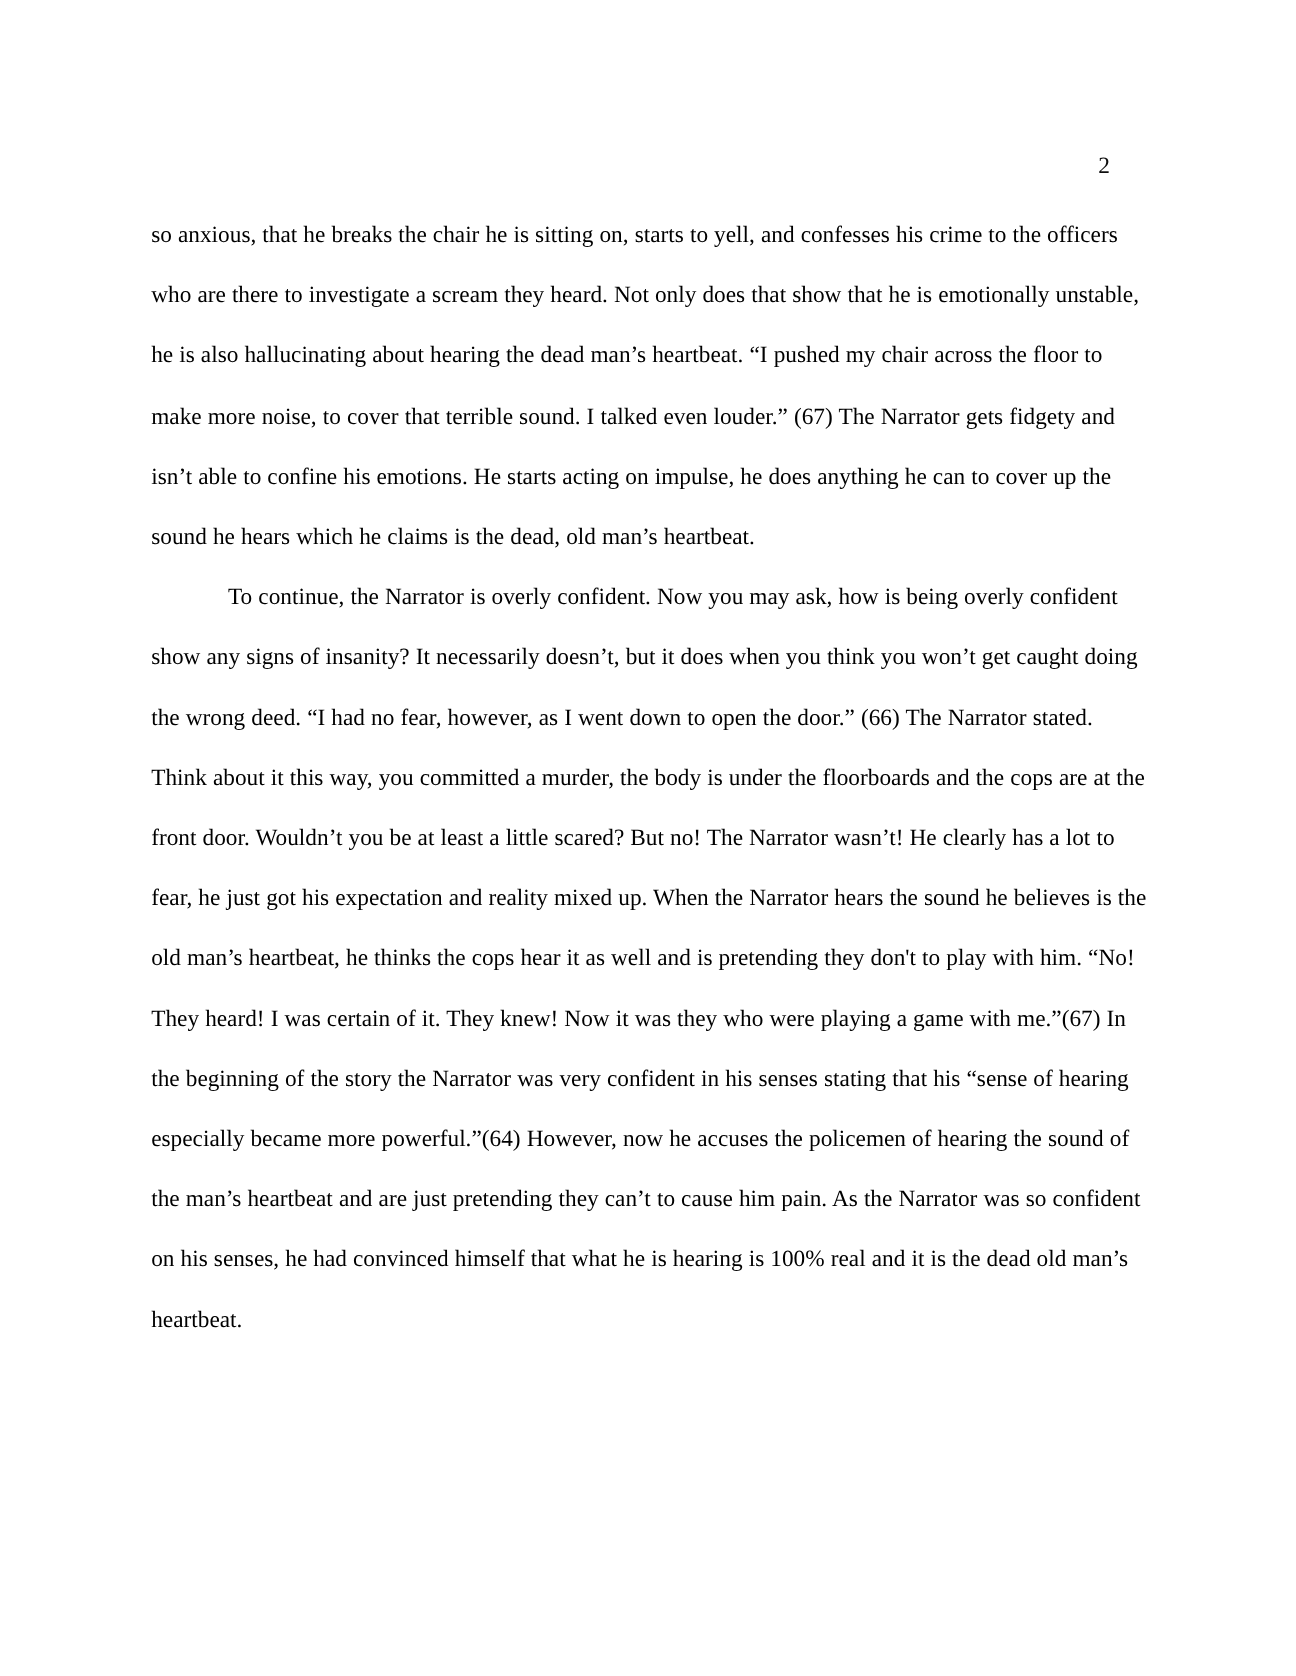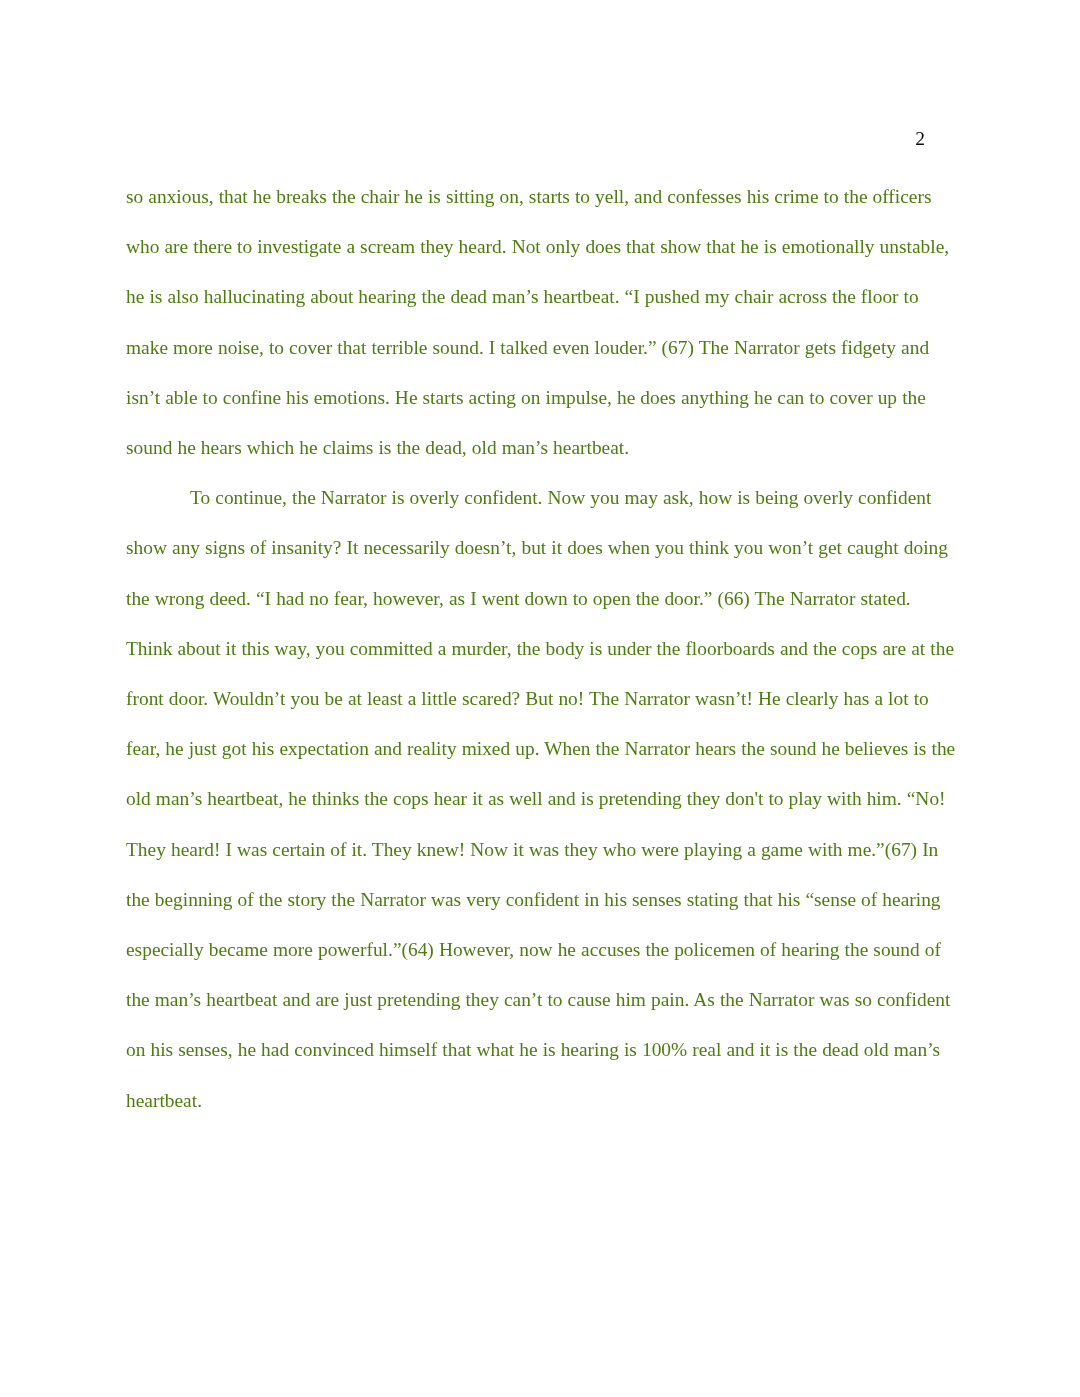--- a/index.html
+++ b/index.html
@@ -43,21 +43,21 @@
     position: absolute;
     left: 126px;
     top: 172px;
     width: 830px;
   }
   .para {
     margin: 0;
     font-size: 19.4px;
     line-height: 50.2px;
     text-align: left;
-    color: #4d7c0f;
+    color: #000000;
     letter-spacing: 0.01px;
     word-spacing: 0.2px;
     white-space: pre-wrap;
   }
   .para.indented {
     text-indent: 64px;
   }
 </style>
 </head>
 <body>

